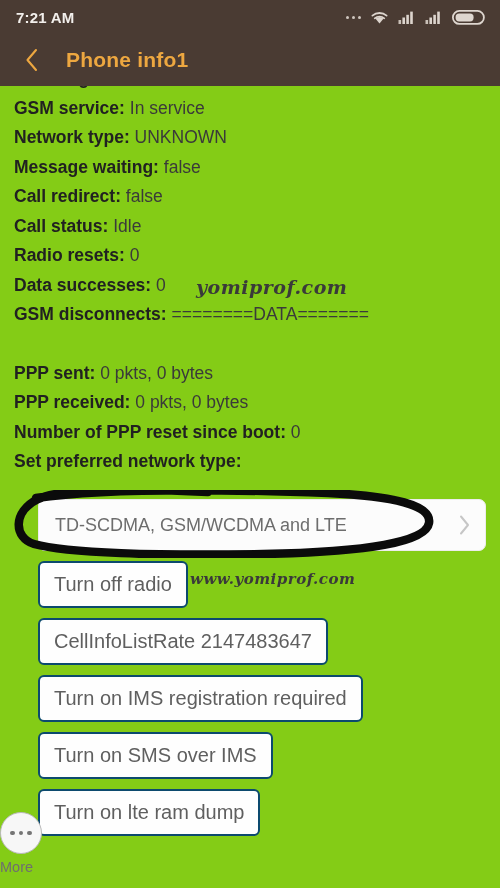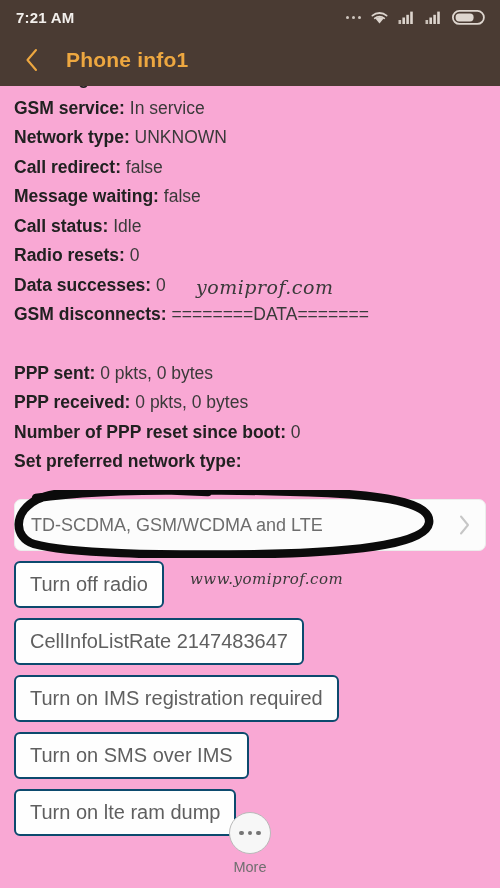--- a/index.html
+++ b/index.html
@@ -72,21 +72,21 @@
     font-weight: bold;
     letter-spacing: .2px;
   }
 
   
   #content {
     position: absolute;
     top: 86px; left: 0;
     width: 500px;
     height: 802px;
-    background: #f9a8d4;
+    background: #84cc16;
     overflow: hidden;
   }
   #info-list {
     position: absolute;
     top: -22px;
     left: 0;
     width: 500px;
     padding-left: 14px;
   }
   .info-row {
@@ -154,33 +154,33 @@
 
   
   .watermark {
     position: absolute;
     font-family: "DejaVu Serif", serif;
     font-style: italic;
     color: #3a3a3a;
     white-space: nowrap;
     pointer-events: none;
     letter-spacing: .5px;
+    font-weight: bold;
   }
   #watermark-1 { left: 196px; top: 276px; font-size: 19px; }
   #watermark-2 { left: 190px; top: 570px; font-size: 15px; }
 
   
   #more-section {
     position: absolute;
     left: 0;
     top: 812px;
     width: 500px;
     display: flex;
     flex-direction: column;
-    align-items: center;
     gap: 5px;
   }
   #more-circle {
     width: 42px; height: 42px;
     border: 1.3px solid #b9b9b9;
     border-radius: 50%;
     display: flex;
     align-items: center;
     justify-content: center;
     gap: 4px;
@@ -252,28 +252,28 @@
       </div>
       <div class="info-row">
         <span class="k">GSM service:</span>
         <span class="v">In service</span>
       </div>
       <div class="info-row">
         <span class="k">Network type:</span>
         <span class="v">UNKNOWN</span>
       </div>
       <div class="info-row">
+        <span class="k">Message waiting:</span>
+        <span class="v">false</span>
+      </div>
+      <div class="info-row">
         <span class="k">Call redirect:</span>
         <span class="v">false</span>
       </div>
       <div class="info-row">
-        <span class="k">Message waiting:</span>
-        <span class="v">false</span>
-      </div>
-      <div class="info-row">
         <span class="k">Call status:</span>
         <span class="v">Idle</span>
       </div>
       <div class="info-row">
         <span class="k">Radio resets:</span>
         <span class="v">0</span>
       </div>
       <div class="info-row">
         <span class="k">Data successes:</span>
         <span class="v">0</span>
@@ -294,21 +294,21 @@
         <span class="v">0 pkts, 0 bytes</span>
       </div>
       <div class="info-row">
         <span class="k">Number of PPP reset since boot:</span>
         <span class="v">0</span>
       </div>
 
       <div class="section-label">Set preferred network type:</div>
     </div>
 
-    <div style="position:absolute; top:408px; left:0; width:500px;">
+    <div style="position:absolute; top:408px; left:0; width:500px;padding-left:24px;">
       <div id="network-type-select">
         <span id="network-type-value">TD-SCDMA, GSM/WCDMA and LTE</span>
         <span id="select-chevron">
           <svg width="13" height="22" viewBox="0 0 13 22">
             <path d="M3 2.5 L10 11 L3 19.5" stroke="#c6c6c6" stroke-width="2" fill="none" stroke-linecap="round" stroke-linejoin="round"></path>
           </svg>
         </span>
       </div>
 
       <div>

